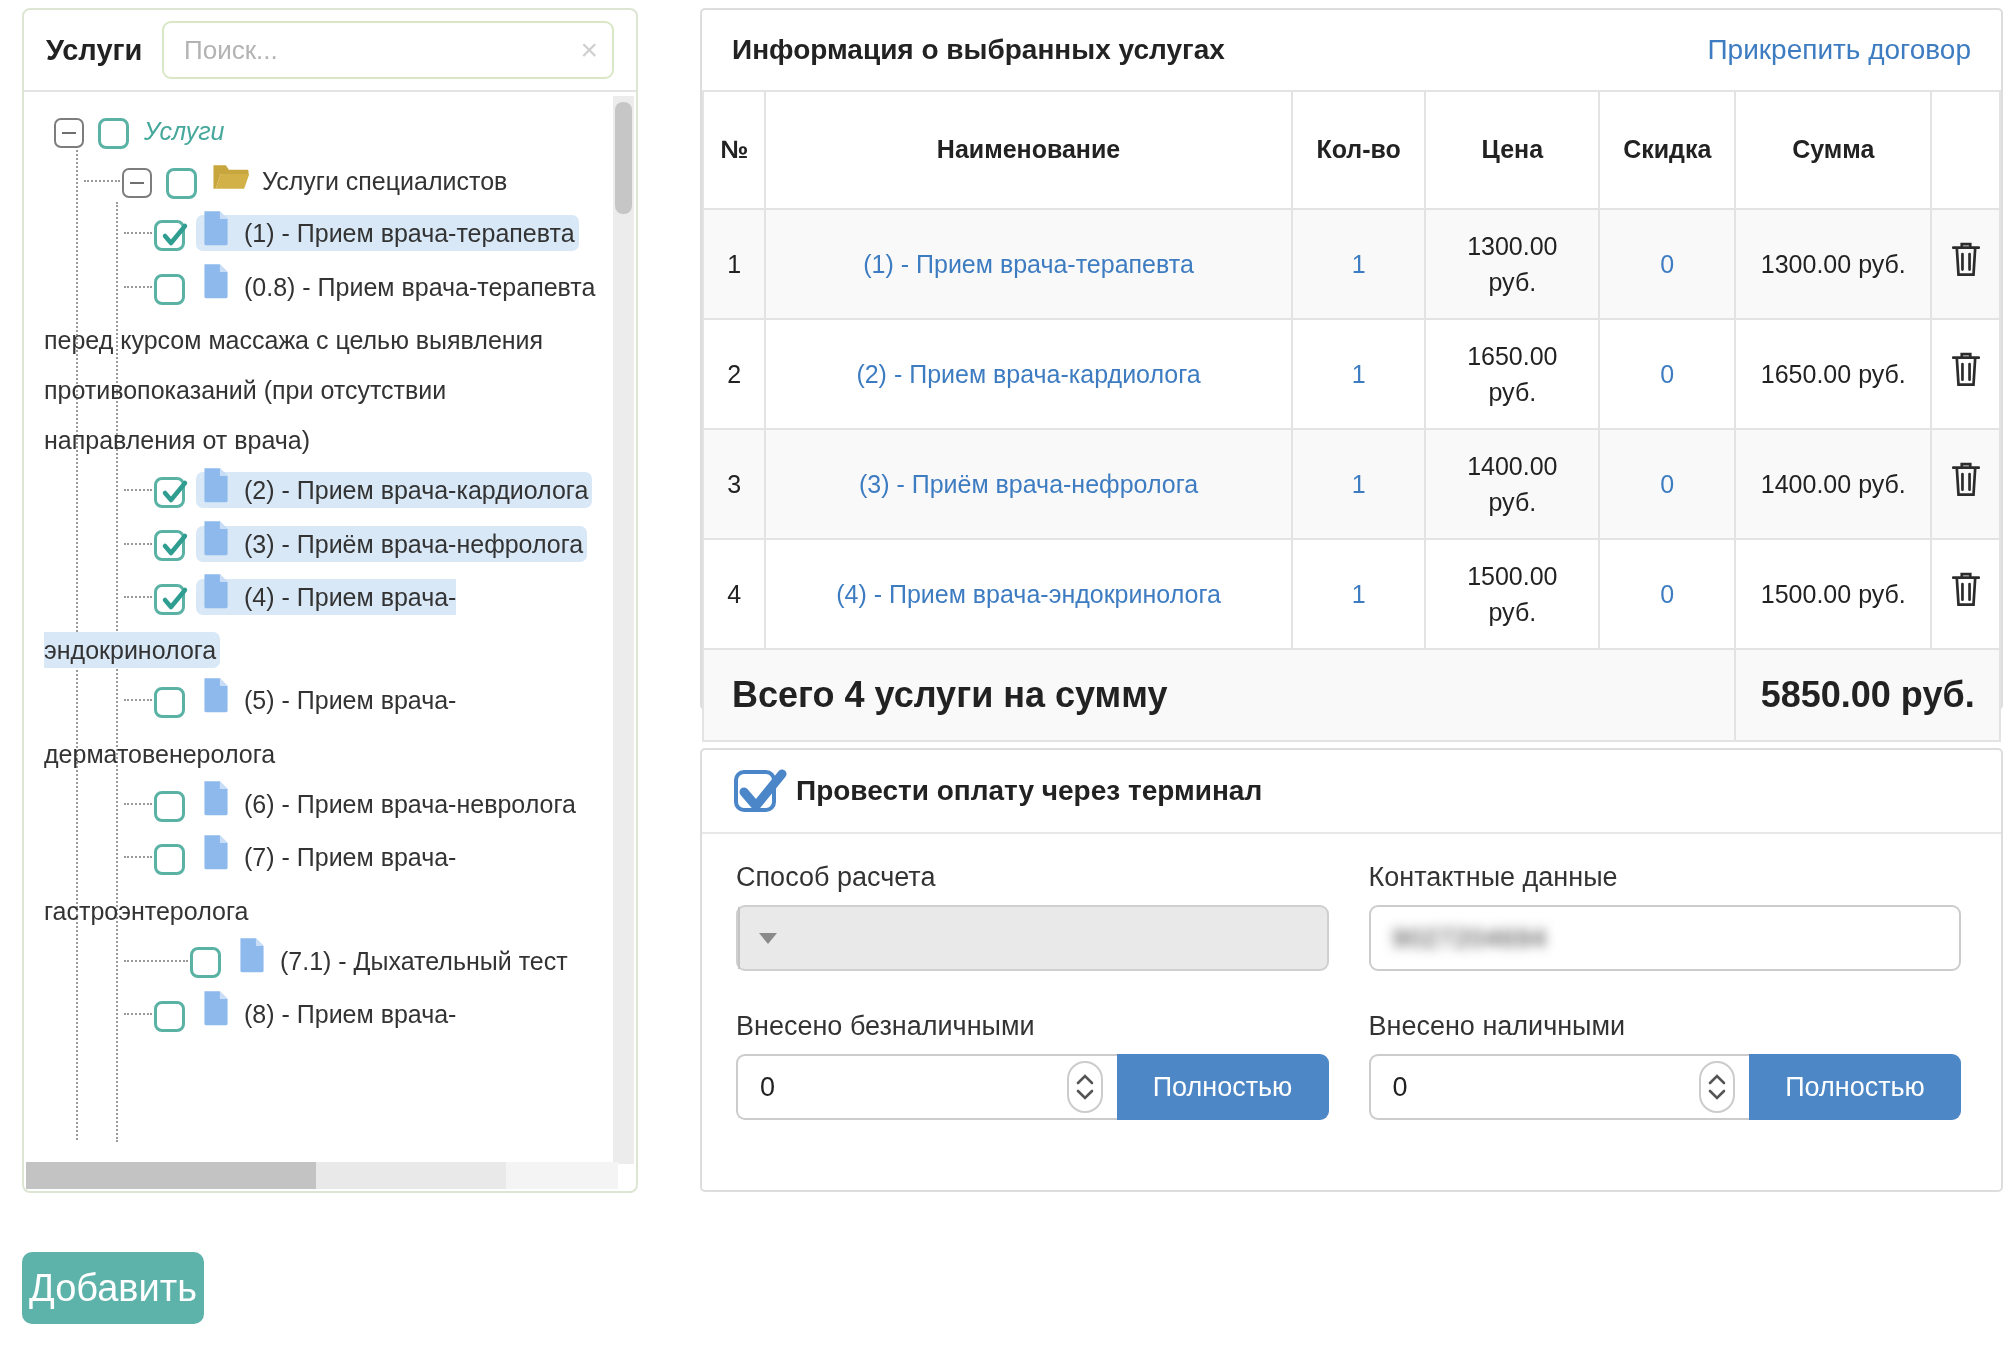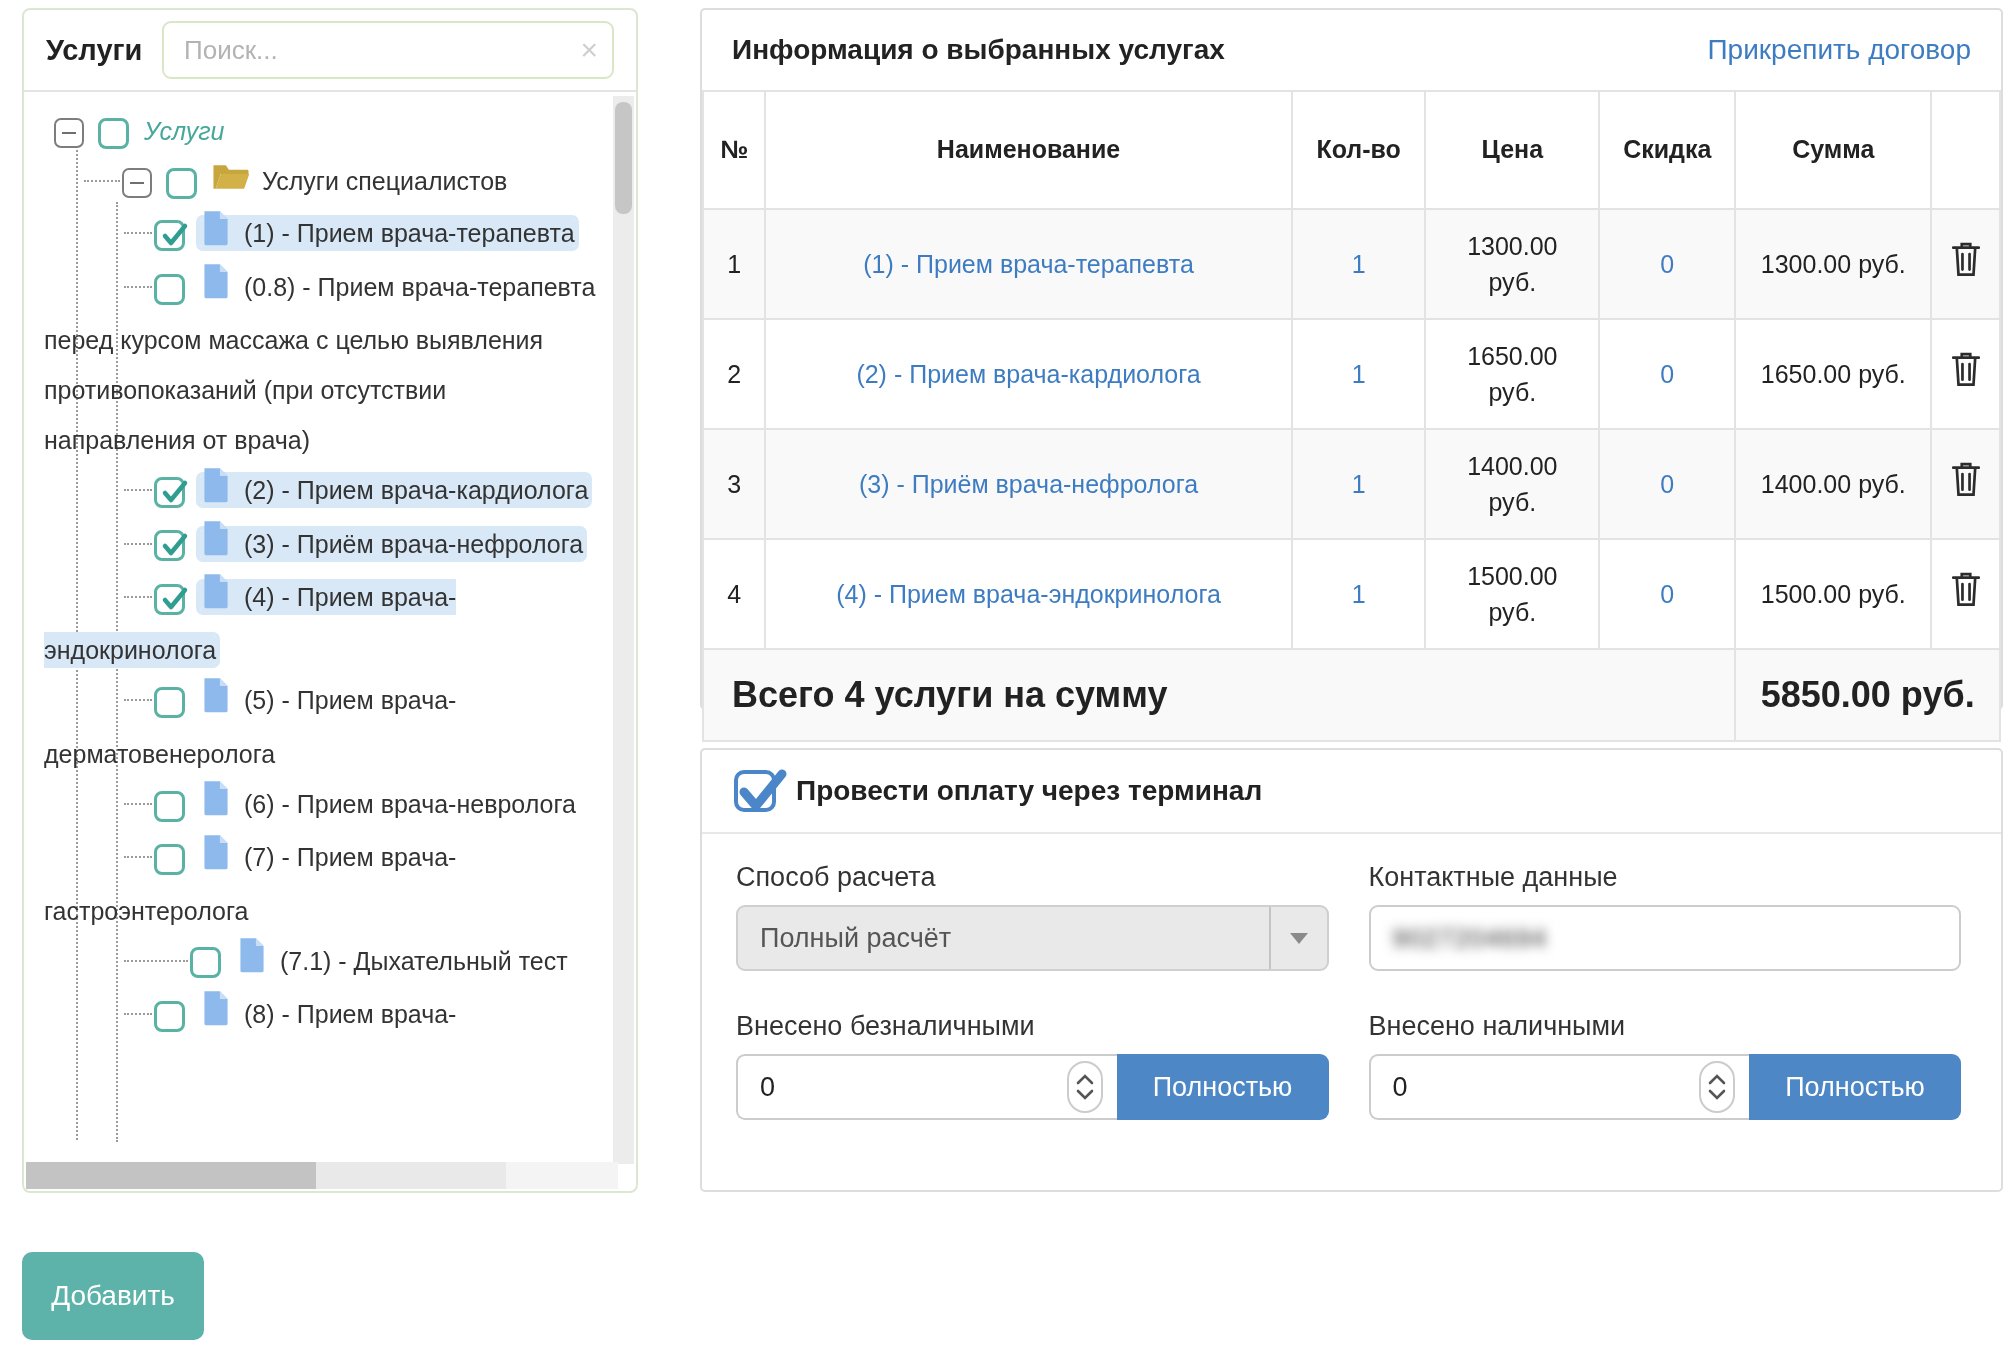--- a/index.html
+++ b/index.html
@@ -90,22 +90,22 @@
   .num-group { display:flex; height:66px; }
   .num-input { position:relative; flex:1; border:2px solid #ccc; border-right:none;
     border-radius:9px 0 0 9px; background:#fff; display:flex; align-items:center; padding:0 64px 0 22px; }
   .num-input .val { font-size:27px; color:#222; }
   .spinner { position:absolute; right:14px; top:50%; transform:translateY(-50%);
     width:36px; height:52px; border:2px solid #ccc; border-radius:18px; background:#fff;
     display:flex; flex-direction:column; align-items:center; justify-content:center; gap:4px; cursor:pointer; }
   .full-btn { width:212px; background:#4d87c6; color:#fff; font-size:27px; border:none;
     border-radius:0 9px 9px 0; cursor:pointer; font-family:"Liberation Sans", sans-serif; }
 
-  .add-btn { position:absolute; left:22px; top:1252px; width:182px; height:88px;
-    background:#5db3aa; color:#fff; font-size:28px; border:none; border-radius:10px;
+  .add-btn { position:absolute; left:22px; top:1252px; width:182px; height:72px;
+    background:#5db3aa; color:#fff; font-size:38px; border:none; border-radius:10px;
     cursor:pointer; font-family:"Liberation Sans", sans-serif; }
 </style>
 </head>
 <body>
 
 <div class="page">
 
   <div class="left-panel">
     <div class="lp-header">
       <div class="lp-title">Услуги</div>
@@ -279,21 +279,20 @@
         <svg width="58" height="52" viewBox="0 0 58 52">
             <path d="M10 26 L22 40 L48 8" fill="none" stroke="#4a86c8" stroke-width="9" stroke-linecap="round" stroke-linejoin="round"></path>
           </svg>
       </span>
       <div class="pc-title">Провести оплату через терминал</div>
     </div>
     <div class="pc-body">
       <div>
         <div class="field-label">Способ расчета</div>
         <div class="select-box">
-          <span class="sel-text">Полный расчёт</span>
           <span class="sel-arrow">
               <i></i>
             </span>
         </div>
       </div>
       <div>
         <div class="field-label">Контактные данные</div>
         <div class="text-input">
           <span class="blurred">9027204694</span>
         </div>

